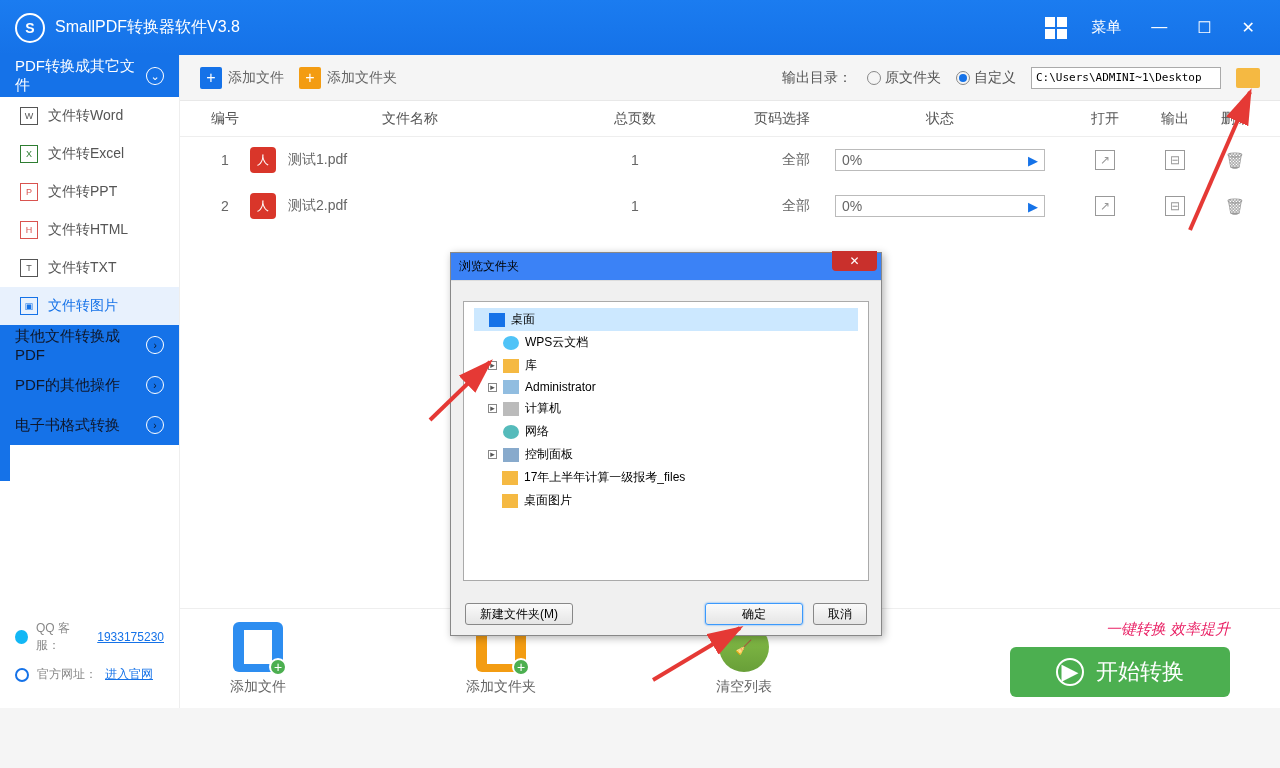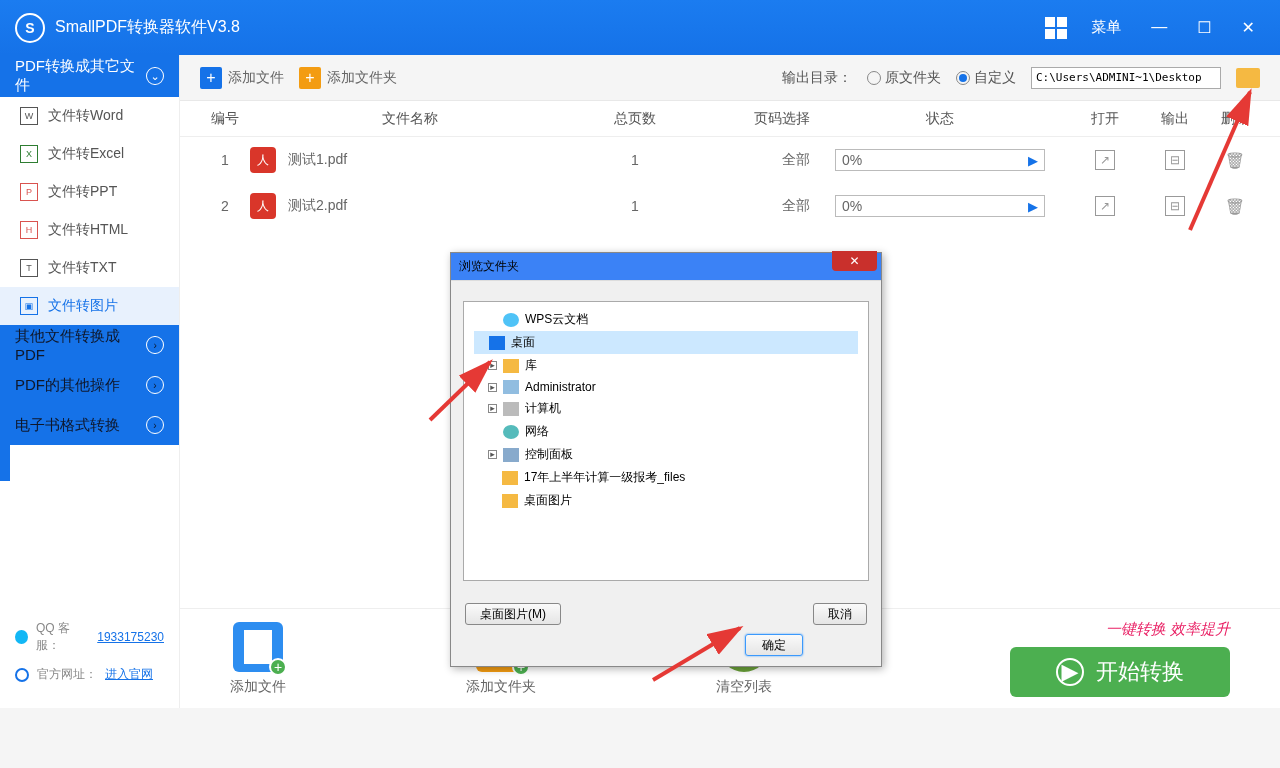--- a/index.html
+++ b/index.html
@@ -90,21 +90,21 @@
 .ti-screen { background: #1572e8; }
 .ti-cloud { background: #4fc3f7; border-radius: 50%; }
 .ti-folder { background: #f5b942; }
 .ti-user { background: #91bde0; }
 .ti-pc { background: #bbb; }
 .ti-net { background: #5bb; border-radius: 50%;}
 .ti-cp { background: #8ac; }
 .ti-bin { background: #ccc; }
 .modal-foot { display: flex; padding: 10px 14px; gap: 10px; }
 .win-btn { height: 22px; padding: 0 14px; background: linear-gradient(#fafafa,#e5e5e5); border: 1px solid #888; border-radius: 3px; font-size: 12px; cursor:pointer; display: flex; align-items: center;}
-.win-btn.primary { border: 1px solid #3b99fc; box-shadow: 0 0 2px #3b99fc; padding: 0 16px; margin-top: 31px; }
+.win-btn.primary { border: 1px solid #3b99fc; box-shadow: 0 0 2px #3b99fc; padding: 0 36px; }
 svg.arrsvg { position: absolute; top:0; left:0; pointer-events:none; width:1280px; height:768px; }
 </style>
 </head>
 <body>
 
 <div class="titlebar">
   <div class="logo">S</div>
   <div class="title">SmallPDF转换器软件V3.8</div>
   <div class="menu-btn">
     <div class="menu-icon">
@@ -269,31 +269,31 @@
   </div>
 </div>
 
 <div class="modal">
   <div class="modal-title">
     <span>浏览文件夹</span>
     <div class="modal-close">✕</div>
   </div>
   <div class="modal-body">
     <div class="tree-box">
-      <div class="tree-item tree-ind">
-          <span style="width:9px"></span>
-          <span class="ticon ti-cloud"></span>
-          <span>WPS云文档</span>
-        </div>
       <div class="tree-item sel">
           <span style="width:9px"></span>
           <span class="ticon ti-screen"></span>
           <span>桌面</span>
         </div>
       <div class="tree-item tree-ind">
+          <span style="width:9px"></span>
+          <span class="ticon ti-cloud"></span>
+          <span>WPS云文档</span>
+        </div>
+      <div class="tree-item tree-ind">
           <span class="exp">▸</span>
           <span class="ticon ti-folder"></span>
           <span>库</span>
         </div>
       <div class="tree-item tree-ind">
           <span class="exp">▸</span>
           <span class="ticon ti-user"></span>
           <span>Administrator</span>
         </div>
       <div class="tree-item tree-ind">
@@ -315,21 +315,21 @@
           <span class="ticon ti-folder"></span>
           <span>17年上半年计算一级报考_files</span>
         </div>
       <div class="tree-item tree-ind2">
           <span class="ticon ti-folder"></span>
           <span>桌面图片</span>
         </div>
     </div>
   </div>
   <div class="modal-foot">
-    <button class="win-btn">桌面图片(M)</button>
+    <button class="win-btn">新建文件夹(M)</button>
     <div style="flex:1"></div>
     <button class="win-btn primary">确定</button>
     <button class="win-btn">取消</button>
   </div>
 </div>
 
 <svg class="arrsvg">
   <defs>
       <marker id="ah" markerWidth="10" markerHeight="10" refX="8" refY="3" orient="auto">
         <path d="M0,0 L0,6 L9,3 z" fill="#e53935"></path>

